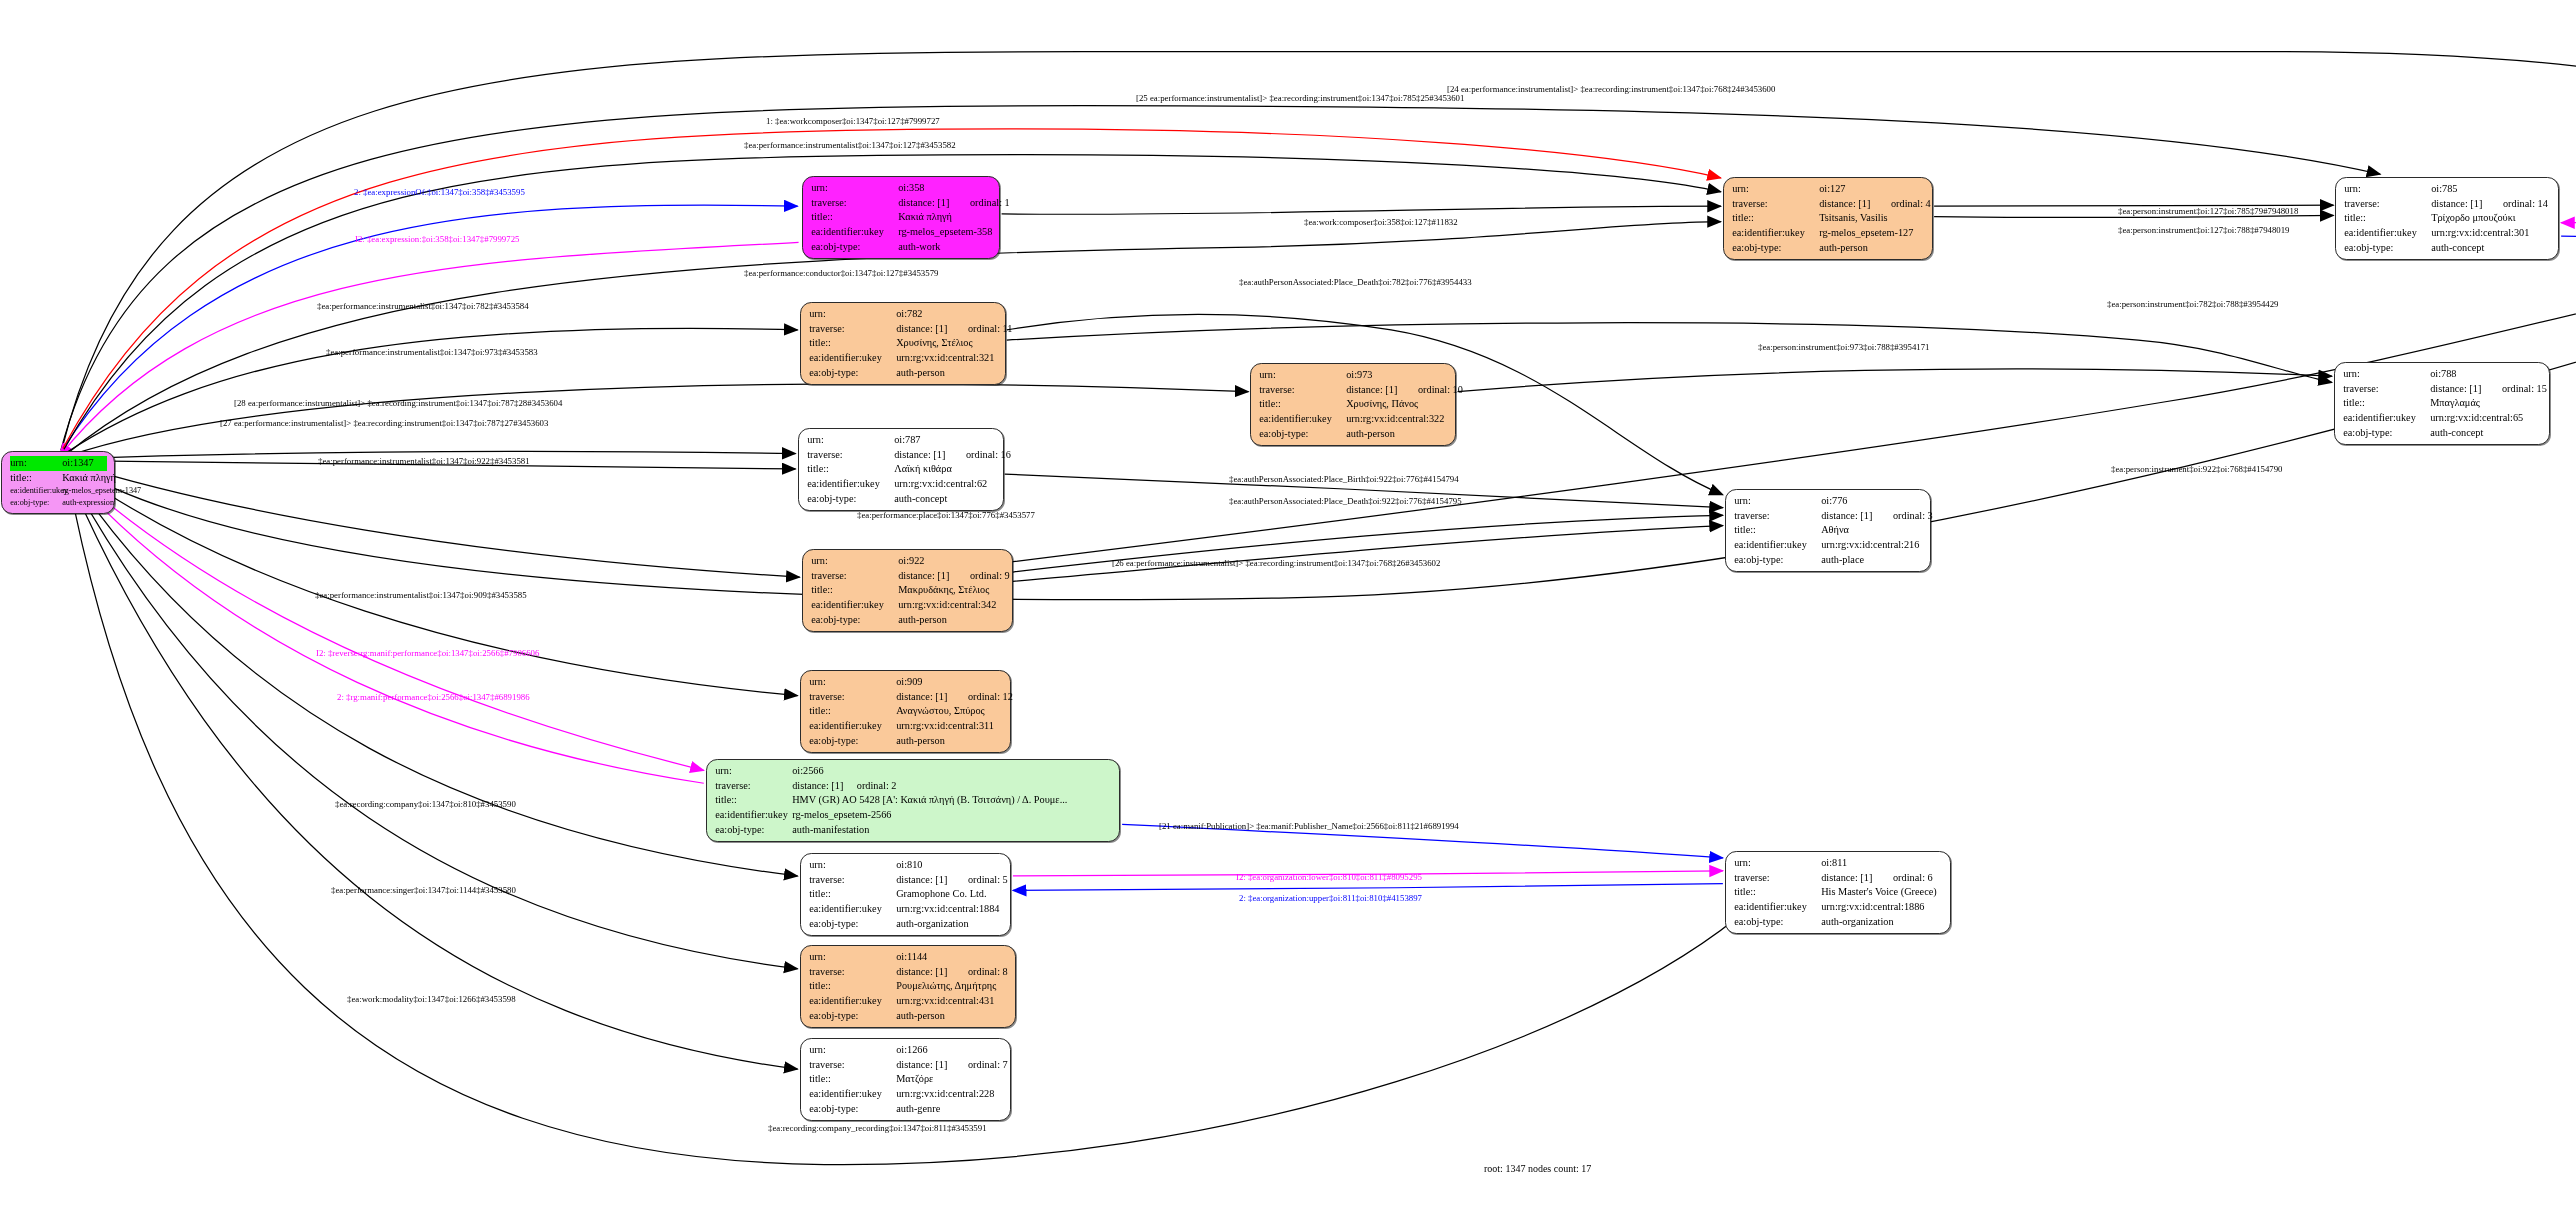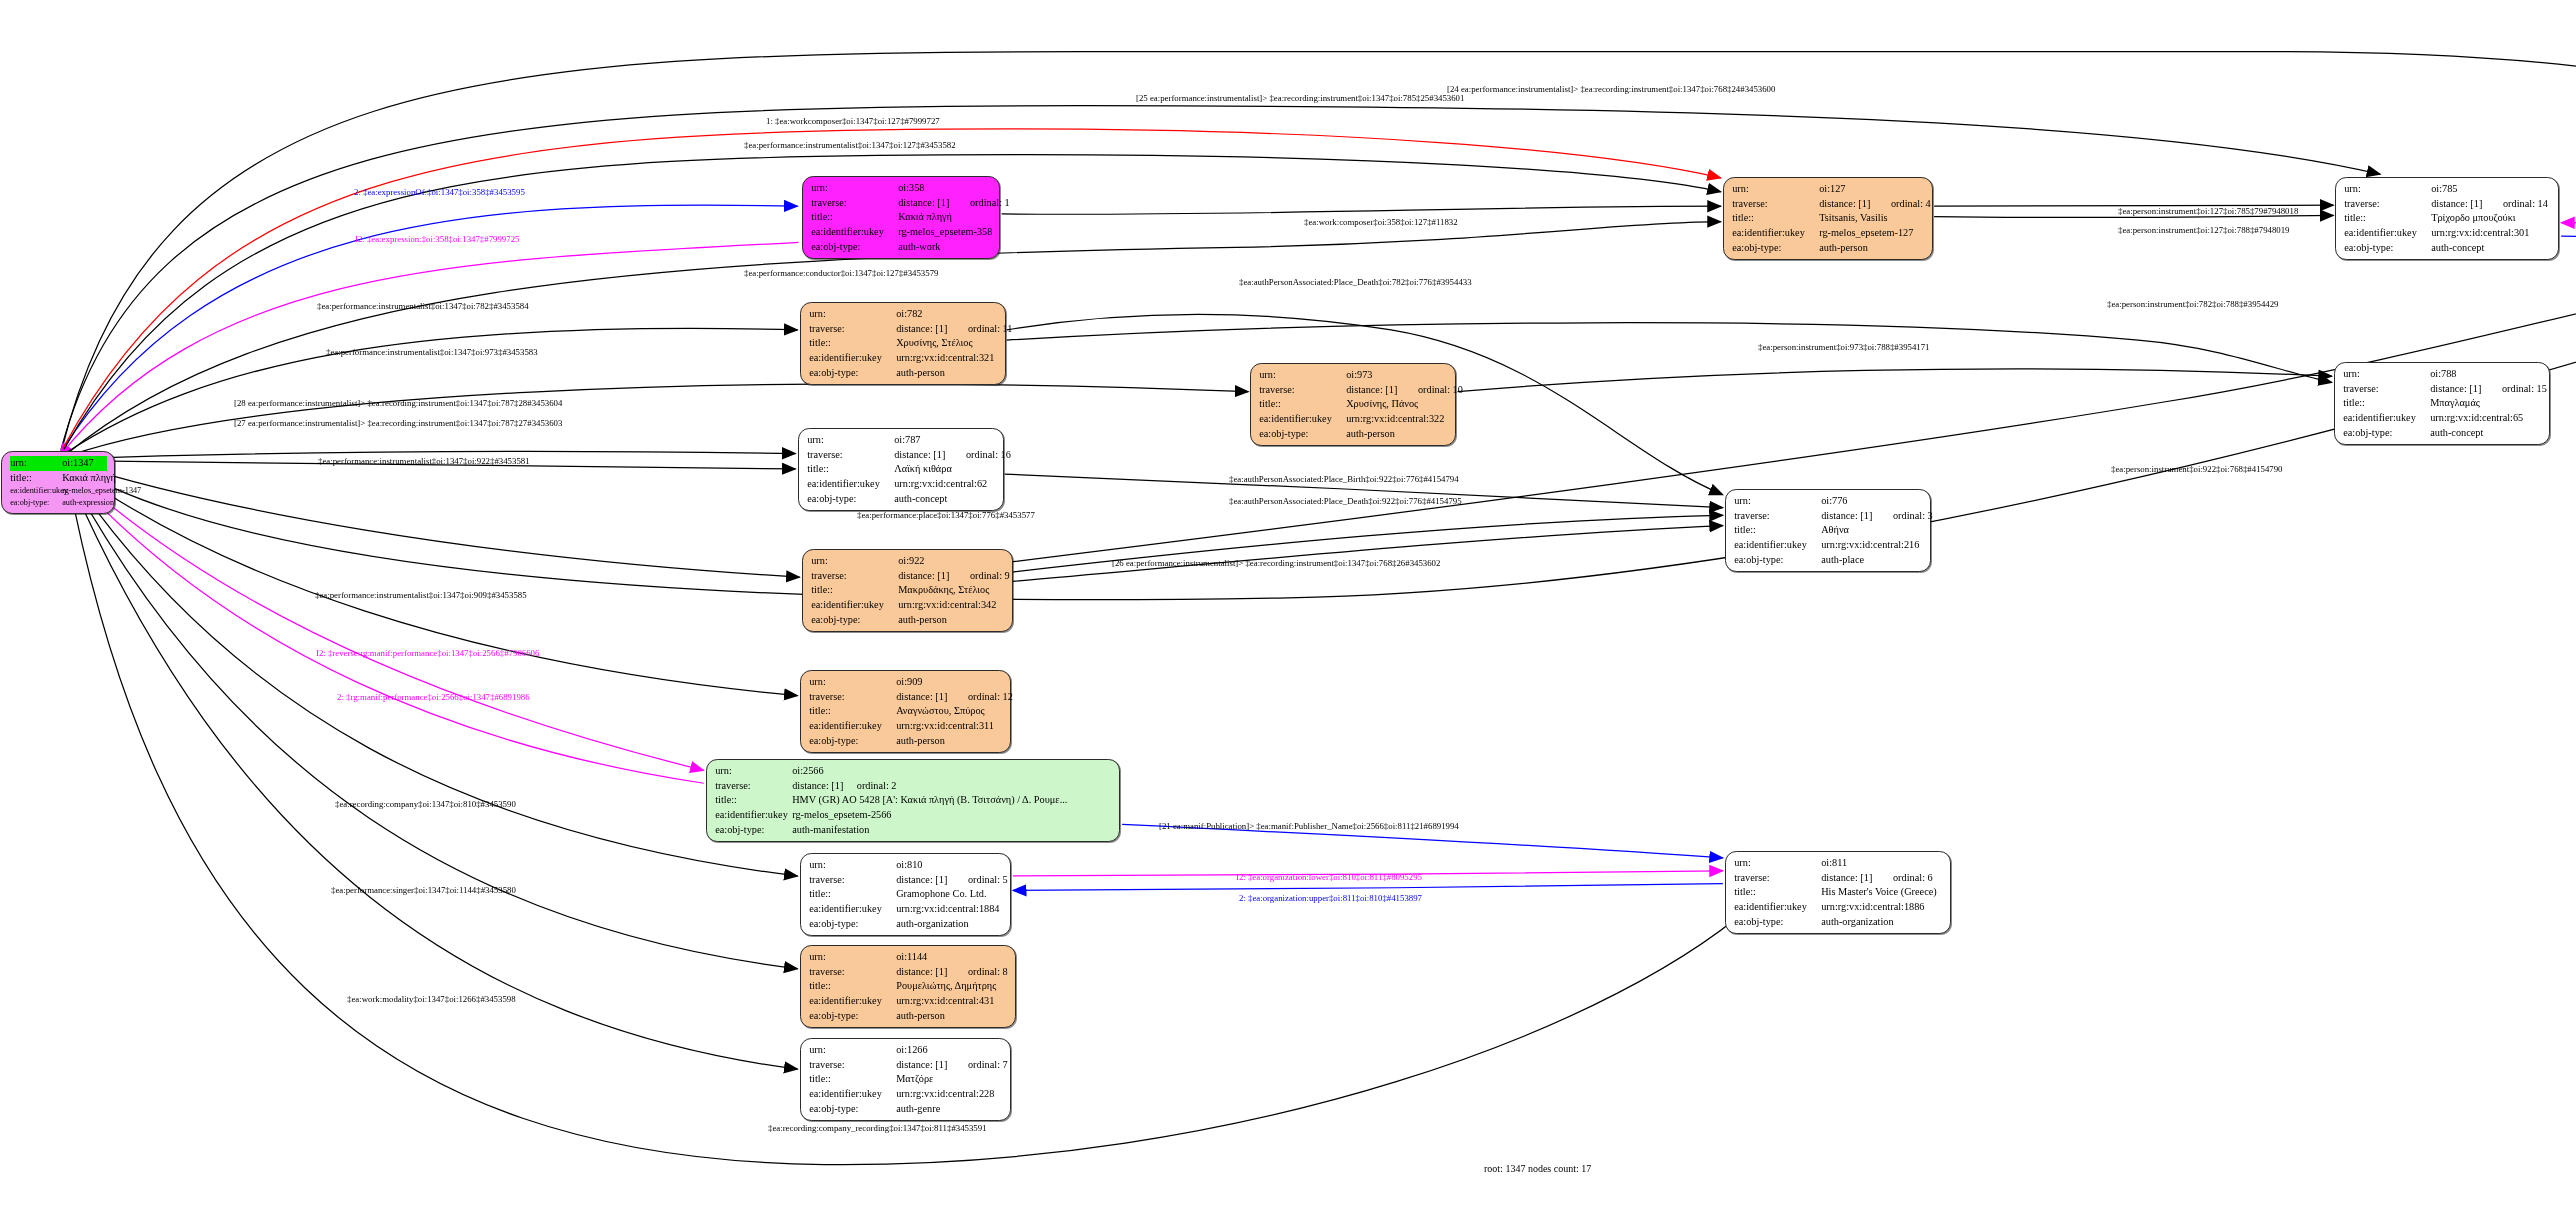--- a/index.html
+++ b/index.html
@@ -511,21 +511,21 @@
   <div class="elabel" style="left: 2118px; top: 206px; color: rgb(0, 0, 0);">‡ea:person:instrument‡oi:127‡oi:785‡79#7948018</div>
   <div class="elabel" style="left: 2118px; top: 225px; color: rgb(0, 0, 0);">‡ea:person:instrument‡oi:127‡oi:788‡#7948019</div>
 
   <div class="elabel" style="left: 744px; top: 268px; color: rgb(0, 0, 0);">‡ea:performance:conductor‡oi:1347‡oi:127‡#3453579</div>
   <div class="elabel" style="left: 317px; top: 301px; color: rgb(0, 0, 0);">‡ea:performance:instrumentalist‡oi:1347‡oi:782‡#3453584</div>
   <div class="elabel" style="left: 1239px; top: 277px; color: rgb(0, 0, 0);">‡ea:authPersonAssociated:Place_Death‡oi:782‡oi:776‡#3954433</div>
   <div class="elabel" style="left: 2107px; top: 299px; color: rgb(0, 0, 0);">‡ea:person:instrument‡oi:782‡oi:788‡#3954429</div>
   <div class="elabel" style="left: 326px; top: 347px; color: rgb(0, 0, 0); text-align: center;">‡ea:performance:instrumentalist‡oi:1347‡oi:973‡#3453583</div>
   <div class="elabel" style="left: 1758px; top: 342px; color: rgb(0, 0, 0);">‡ea:person:instrument‡oi:973‡oi:788‡#3954171</div>
   <div class="elabel" style="left: 234px; top: 398px; color: rgb(0, 0, 0);">[28 ea:performance:instrumentalist]&gt; ‡ea:recording:instrument‡oi:1347‡oi:787‡28#3453604</div>
-  <div class="elabel" style="left: 234px; top: 418px; color: rgb(0, 0, 0);">[27 ea:performance:instrumentalist]&gt; ‡ea:recording:instrument‡oi:1347‡oi:787‡27#3453603</div>
+  <div class="elabel" style="left: 220px; top: 418px; color: rgb(0, 0, 0);">[27 ea:performance:instrumentalist]&gt; ‡ea:recording:instrument‡oi:1347‡oi:787‡27#3453603</div>
   <div class="elabel" style="left: 811px; top: 510px; color: rgb(0, 0, 0); margin-left: 46px;">‡ea:performance:place‡oi:1347‡oi:776‡#3453577</div>
   <div class="elabel" style="left: 318px; top: 456px; color: rgb(0, 0, 0);">‡ea:performance:instrumentalist‡oi:1347‡oi:922‡#3453581</div>
   <div class="elabel" style="left: 1229px; top: 474px; color: rgb(0, 0, 0);">‡ea:authPersonAssociated:Place_Birth‡oi:922‡oi:776‡#4154794</div>
   <div class="elabel" style="left: 1229px; top: 496px; color: rgb(0, 0, 0);">‡ea:authPersonAssociated:Place_Death‡oi:922‡oi:776‡#4154795</div>
   <div class="elabel" style="left: 2111px; top: 464px; color: rgb(0, 0, 0);">‡ea:person:instrument‡oi:922‡oi:768‡#4154790</div>
   <div class="elabel" style="left: 1112px; top: 558px; color: rgb(0, 0, 0);">[26 ea:performance:instrumentalist]&gt; ‡ea:recording:instrument‡oi:1347‡oi:768‡26#3453602</div>
   <div class="elabel" style="left: 315px; top: 590px; color: rgb(0, 0, 0);">‡ea:performance:instrumentalist‡oi:1347‡oi:909‡#3453585</div>
   <div class="elabel" style="left: 316px; top: 648px; color: rgb(255, 0, 255);">I2: ‡reverse:rg:manif:performance‡oi:1347‡oi:2566‡#7906606</div>
   <div class="elabel" style="left: 337px; top: 692px; color: rgb(255, 0, 255);">2: ‡rg:manif:performance‡oi:2566‡oi:1347‡#6891986</div>
   <div class="elabel" style="left: 1159px; top: 821px; color: rgb(0, 0, 0);">[21 ea:manif:Publication]&gt; ‡ea:manif:Publisher_Name‡oi:2566‡oi:811‡21#6891994</div>

